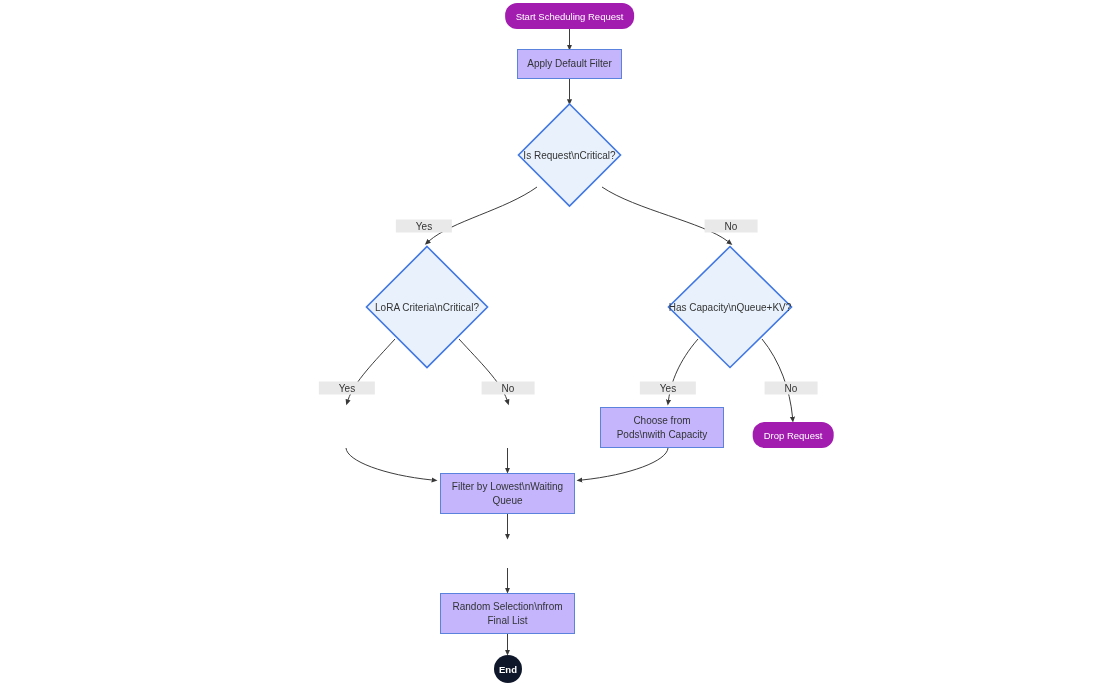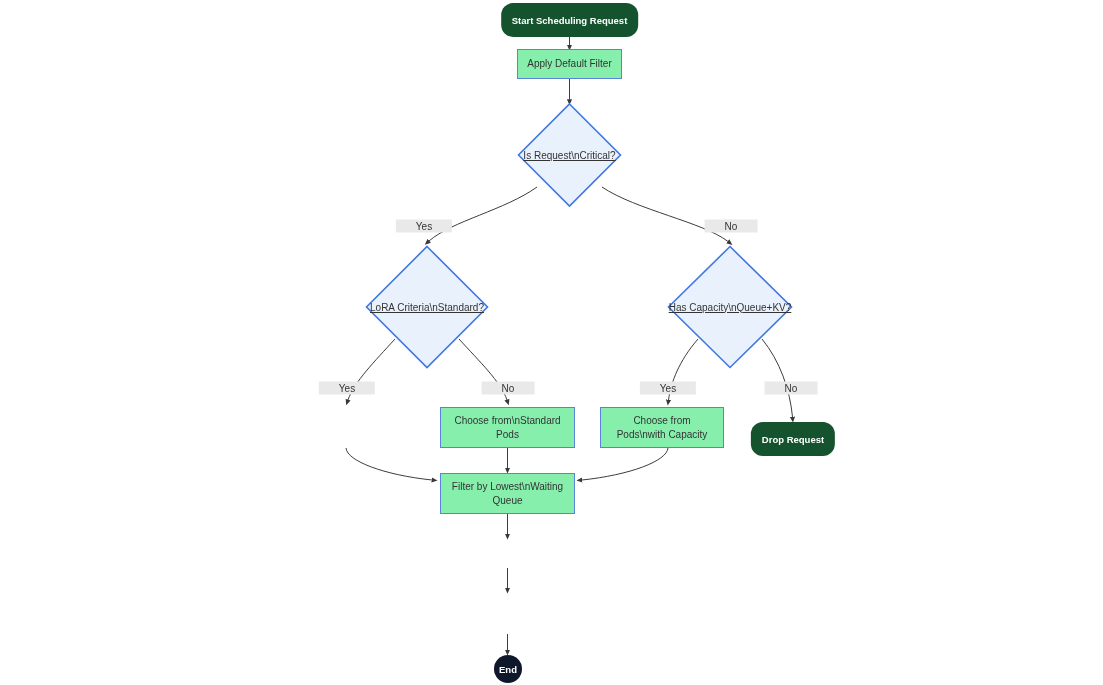--- a/index.html
+++ b/index.html
@@ -10,35 +10,35 @@
     font-family:"Liberation Sans", sans-serif;
     color:#333333;
     overflow:hidden;
   }
   .edges-layer{position:absolute;left:0;top:0;z-index:0;}
   .edge{stroke:#3d3d3d;stroke-width:1;fill:none;}
   .decision-shape{fill:#e9f2fc;stroke:#4077e3;stroke-width:1.6;}
   .node{position:absolute;z-index:2;box-sizing:border-box;
         display:flex;align-items:center;justify-content:center;text-align:center;}
   .node-rect{
-    background:#86efac;border:1.3px solid #5b82dd;
+    background:#c4b5fd;border:1.3px solid #5b82dd;
     font-size:10px;line-height:13.5px;padding:0 7px;
   }
   .node-pill{
-    background:#14532d;color:#ffffff;font-weight:bold;
-    font-size:9.5px;border-radius:12px;height:34px;
+    background:#a21caf;color:#ffffff;font-weight:normal;
+    font-size:9.5px;border-radius:12px;height:26px;
     padding:0 11px;white-space:nowrap;
   }
   .node-circle{
     background:#0f172a;color:#ffffff;font-weight:bold;
     font-size:9.5px;border-radius:50%;
   }
   .decision-label{
     position:absolute;z-index:2;display:flex;align-items:center;justify-content:center;
-    text-align:center;font-size:10px;white-space:nowrap;text-decoration:underline;
+    text-align:center;font-size:10px;white-space:nowrap;
   }
   .edge-label{
     position:absolute;z-index:3;transform:translate(-50%,-50%);
     background:#e9e9e9;color:#333;font-size:10px;padding:0 20px;line-height:13px;
   }
   .nowrap{white-space:nowrap;}
 </style>
 </head>
 <body>
 
@@ -70,34 +70,34 @@
     <polygon class="decision-shape" points="427,246.5 487.5,307 427,367.5 366.5,307"></polygon>
     <polygon class="decision-shape" points="730,246.5 791.5,307 730,367.5 668.5,307"></polygon>
   </svg>
 
   <div class="node node-pill" style="left:569.5px;top:3px;transform:translateX(-50%);">Start Scheduling Request</div>
 
   <div class="node node-rect nowrap" style="left:517px;top:49px;width:105px;height:30px;">Apply Default Filter</div>
 
   <div class="decision-label" style="left:509px;top:103px;width:121px;height:104px;">Is Request\nCritical?</div>
 
-  <div class="decision-label" style="left:366px;top:246px;width:122px;height:122px;">LoRA Criteria\nStandard?</div>
+  <div class="decision-label" style="left:366px;top:246px;width:122px;height:122px;">LoRA Criteria\nCritical?</div>
 
   <div class="decision-label" style="left:668px;top:246px;width:124px;height:122px;">Has Capacity\nQueue+KV?</div>
 
 
-  <div class="node node-rect" style="left:440px;top:407px;width:135px;height:41px;">Choose from\nStandard Pods</div>
 
   <div class="node node-rect" style="left:600px;top:407px;width:124px;height:41px;">Choose from Pods\nwith Capacity</div>
 
   <div class="node node-pill" style="left:793px;top:422px;transform:translateX(-50%);">Drop Request</div>
 
   <div class="node node-rect" style="left:440px;top:473px;width:135px;height:41px;">Filter by Lowest\nWaiting Queue</div>
 
 
+  <div class="node node-rect" style="left:440px;top:593px;width:135px;height:41px;">Random Selection\nfrom Final List</div>
 
   <div class="node node-circle" style="left:494px;top:655px;width:28px;height:28px;">End</div>
 
   <div class="edge-label" style="left:424px;top:226px;">Yes</div>
   <div class="edge-label" style="left:731px;top:226px;">No</div>
   <div class="edge-label" style="left:347px;top:388px;">Yes</div>
   <div class="edge-label" style="left:508px;top:388px;">No</div>
   <div class="edge-label" style="left:668px;top:388px;">Yes</div>
   <div class="edge-label" style="left:791px;top:388px;">No</div>
 

